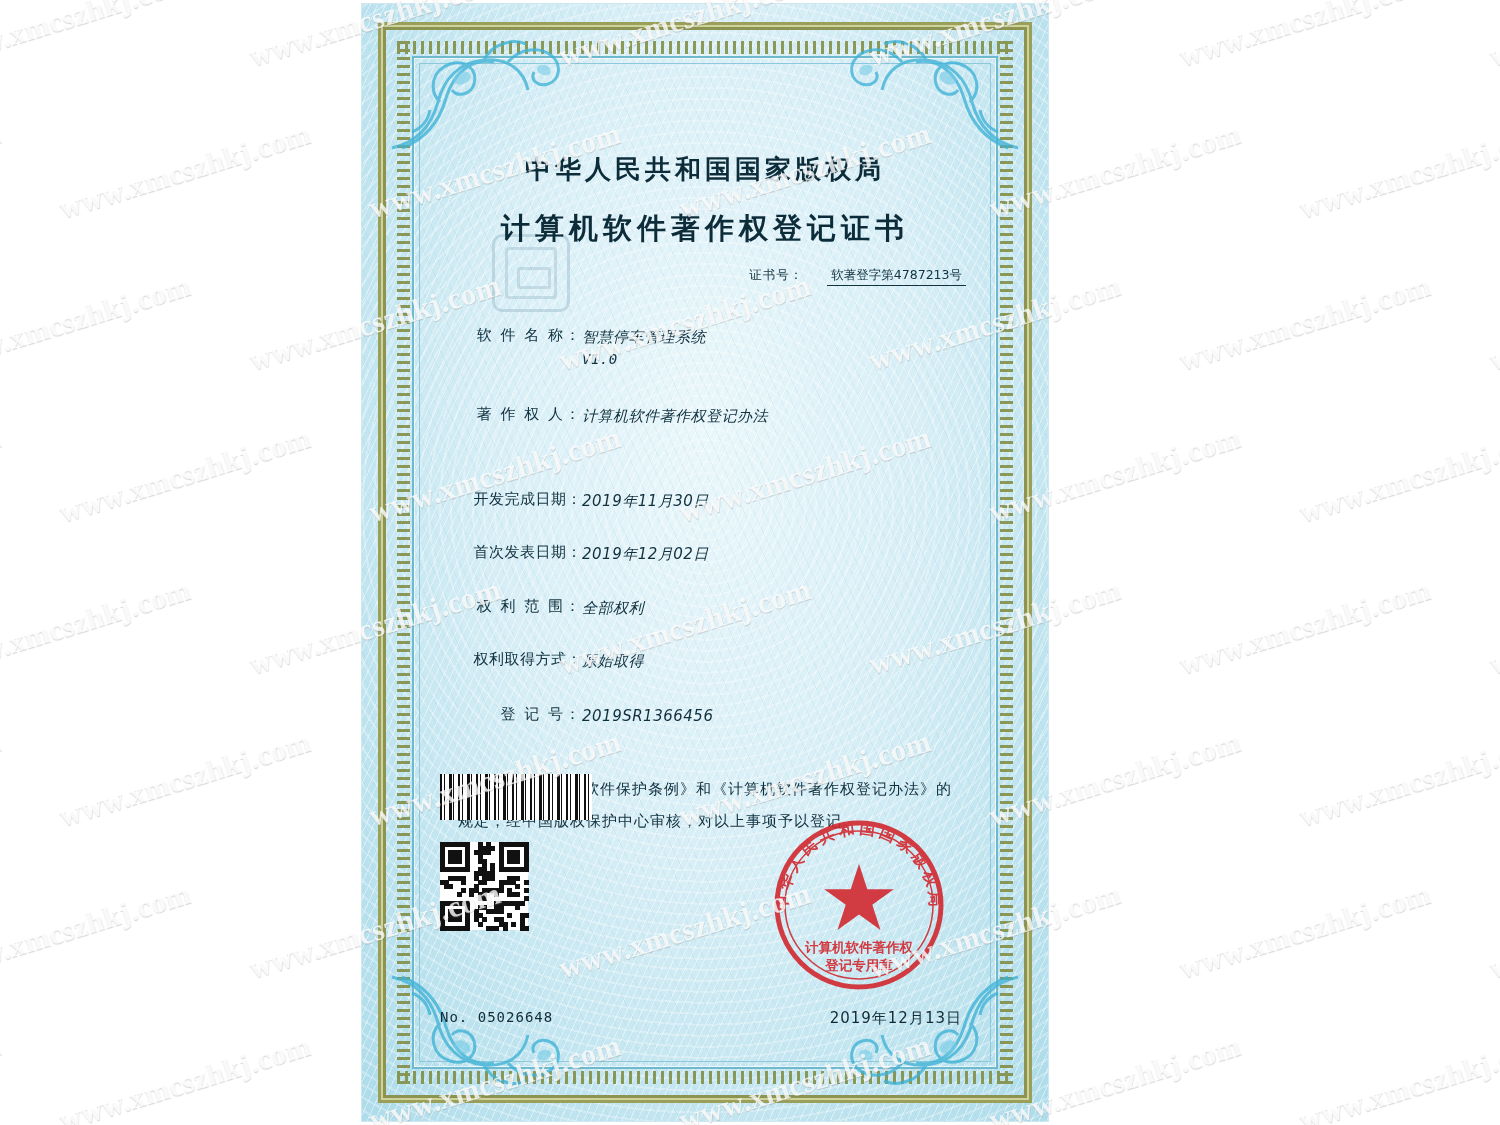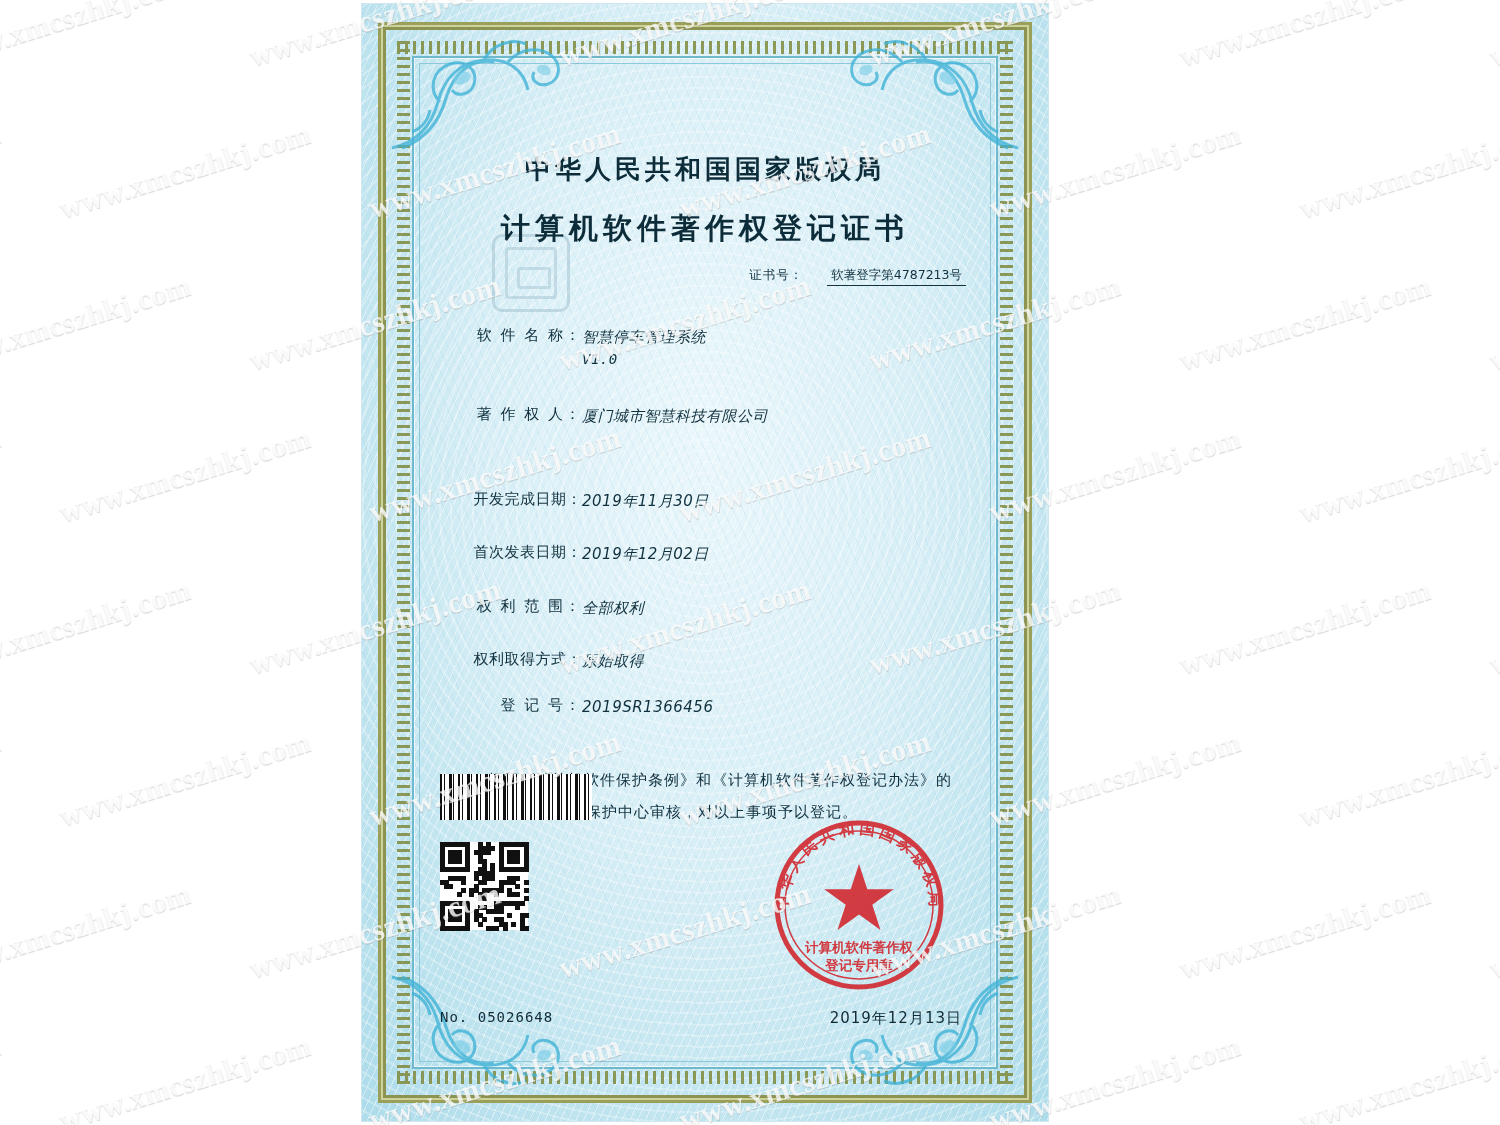--- a/index.html
+++ b/index.html
@@ -177,21 +177,21 @@
     font-family: "DejaVu Sans Mono", monospace;
     font-size: 14px;
     letter-spacing: 0.5px;
   }
   #row-name { margin-top: 40px; }
   #row-owner { margin-top: 34px; }
   #row-dev-date { margin-top: 62px; }
   #row-pub-date { margin-top: 30px; }
   #row-acq { margin-top: 30px; }
   #row-scope { margin-top: 30px; }
-  #row-regno { margin-top: 23px; }
+  #row-regno { margin-top: 32px; }
 
   #statement {
     margin-top: 46px;
     padding: 0 22px 0 26px;
     font-size: 15px;
     line-height: 2.1;
     color: #10303e;
     font-family: "DejaVu Sans", "Liberation Sans", sans-serif;
     letter-spacing: 1px;
     text-align: justify;
@@ -367,21 +367,21 @@
       <div class="field-row" id="row-name">
         <div class="field-label">软 件 名 称：</div>
         <div class="field-value">
           <div>智慧停车管理系统</div>
           <div class="mono">V1.0</div>
         </div>
       </div>
 
       <div class="field-row" id="row-owner">
         <div class="field-label">著 作 权 人：</div>
-        <div class="field-value">厦门城市智慧科技有限公司</div>
+        <div class="field-value">计算机软件著作权登记办法</div>
       </div>
 
       <div class="field-row" id="row-dev-date">
         <div class="field-label wide">开发完成日期：</div>
         <div class="field-value">2019年11月30日</div>
       </div>
 
       <div class="field-row" id="row-pub-date">
         <div class="field-label wide">首次发表日期：</div>
         <div class="field-value">2019年12月02日</div>

